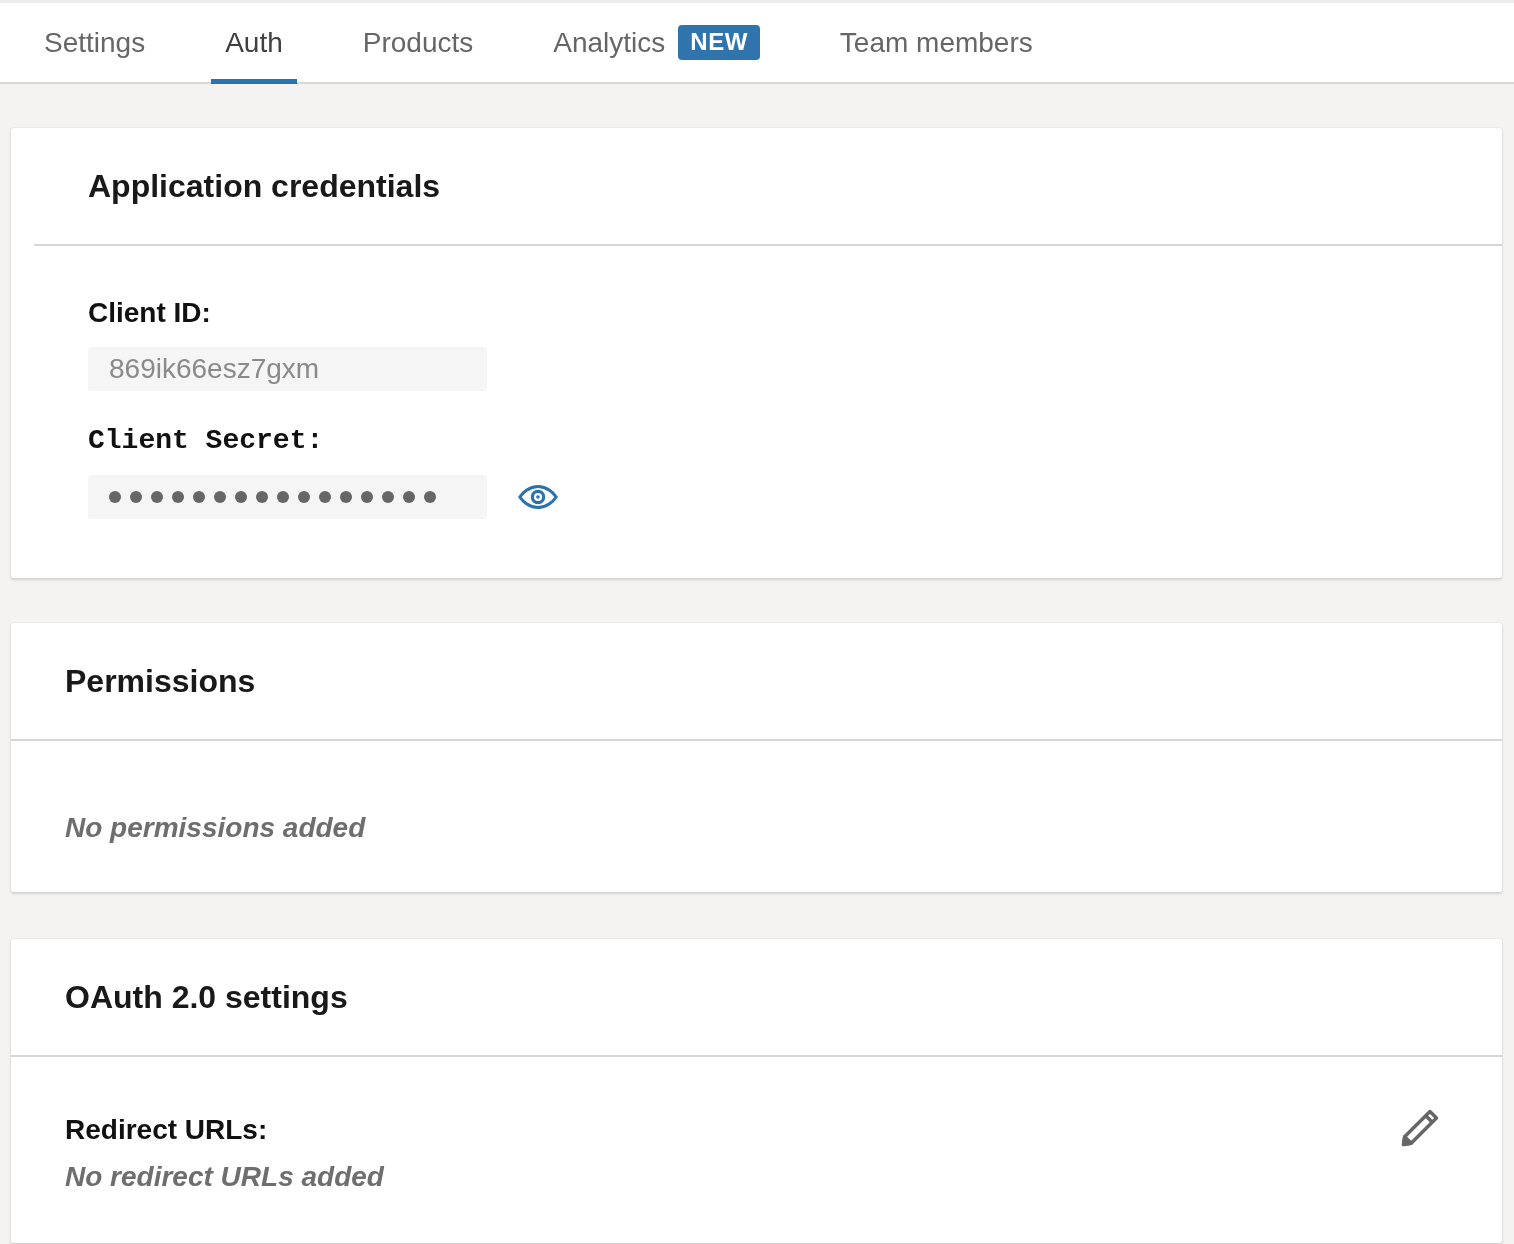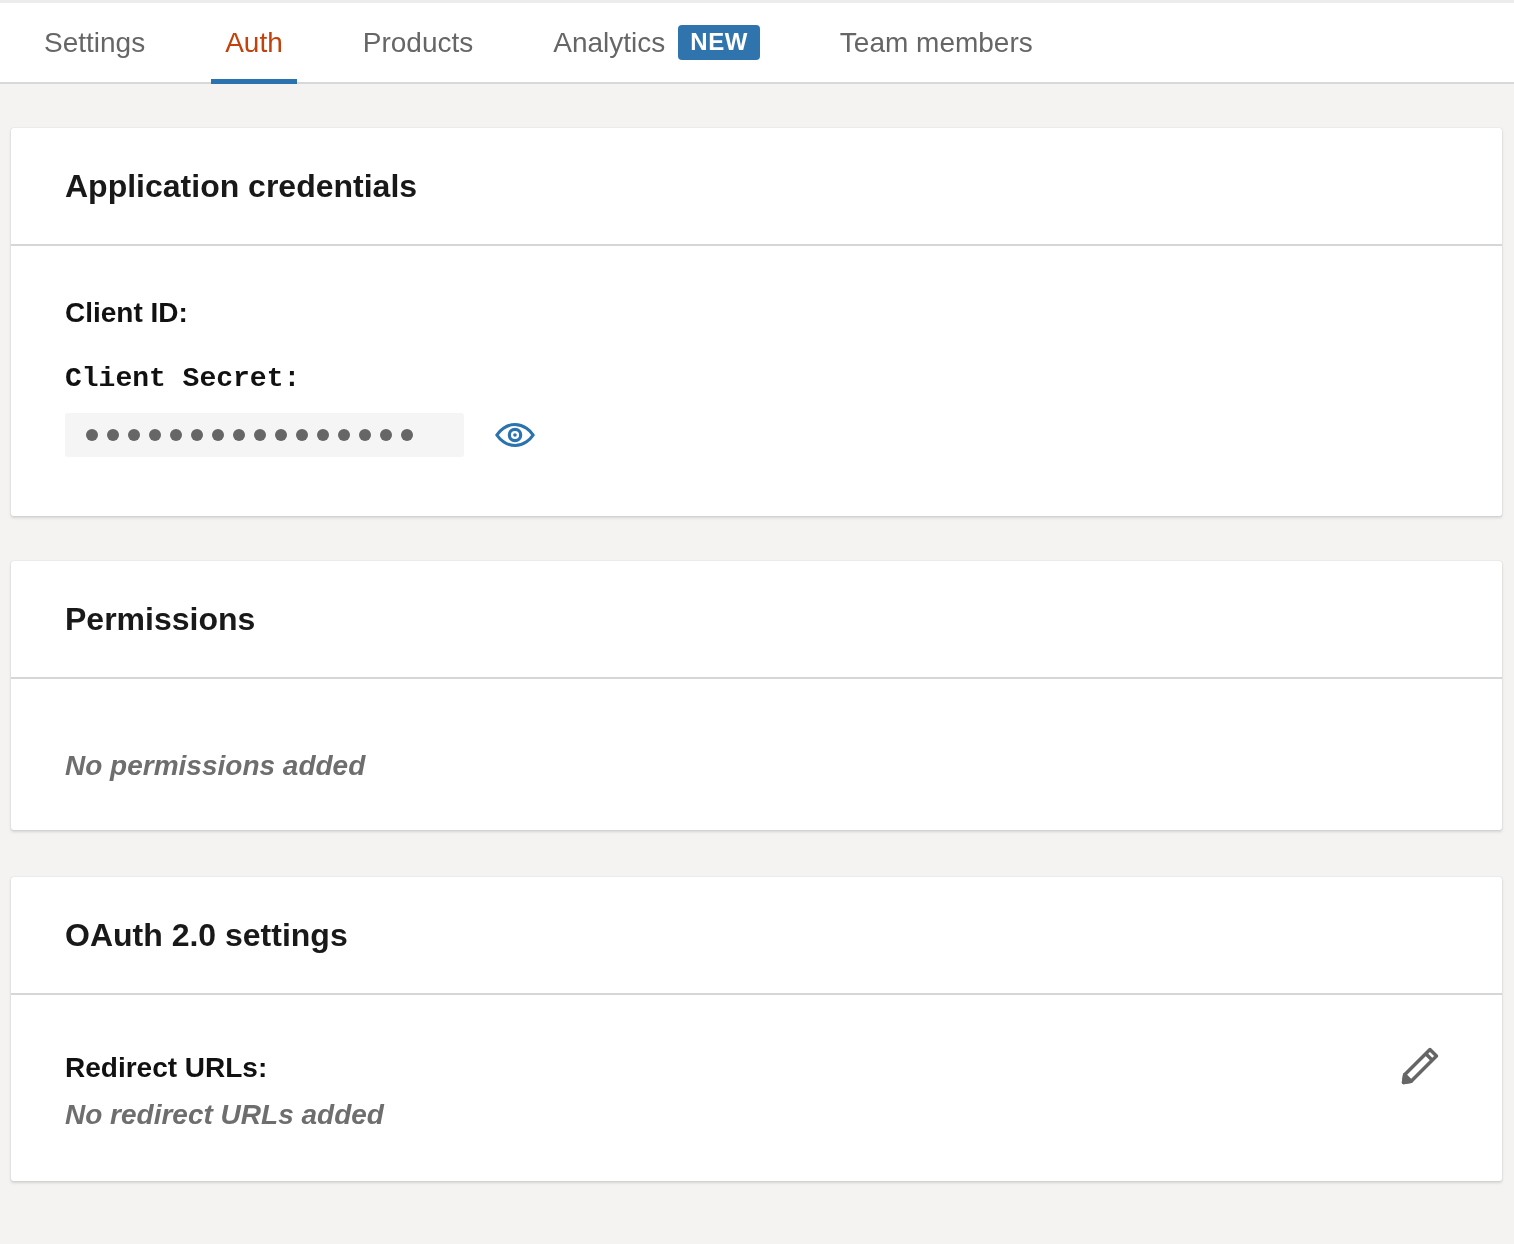--- a/index.html
+++ b/index.html
@@ -25,21 +25,21 @@
   }
   .tab {
     display: flex;
     align-items: center;
     position: relative;
     font-size: 28px;
     color: #666666;
     cursor: pointer;
     white-space: nowrap;
   }
-  .tab.active { color: #c2410c; }
+  .tab.active { color: #404040; }
   .tab.active::after {
     content: "";
     position: absolute;
     left: -14px; right: -14px; bottom: -2px;
     height: 5px;
     background: #2b73af;
   }
   .badge {
     display: inline-block;
     margin-left: 13px;
@@ -60,21 +60,21 @@
     border-radius: 2px;
     box-shadow: 0 0 1px rgba(0,0,0,.28), 0 2px 3px rgba(0,0,0,.13);
   }
   .card-header {
     padding: 40px 54px 39px;
     border-bottom: 2px solid #d6d6d6;
     font-size: 32px;
     font-weight: bold;
     color: #191919;
   }
-  .mt-credentials { margin-top: 44px; }
+  .mt-credentials { margin-top: 44px; padding-left: 23px; }
   .mt-permissions { margin-top: 45px; }
   .mt-oauth { margin-top: 47px; }
 
   .cred-body { padding: 50px 54px 59px; }
   .field-label {
     font-size: 28px;
     font-weight: bold;
     color: #111111;
     line-height: 33px;
   }
@@ -154,20 +154,23 @@
   <div class="tab">
     <span>Team members</span>
   </div>
 </nav>
 
 <section class="card mt-credentials">
   <div class="card-header">Application credentials</div>
   <div class="cred-body">
 
     <div class="field-label">Client ID:</div>
+    <div class="input-box">
+      <span>869ik66esz7gxm</span>
+    </div>
 
     <div class="field-label label-gap">Client Secret:</div>
     <div class="secret-row">
       <div class="input-box" style="margin-top:18px;">
         <span class="dots" id="secret-dots">
             <span class="dot"></span>
             <span class="dot"></span>
             <span class="dot"></span>
             <span class="dot"></span>
             <span class="dot"></span>

